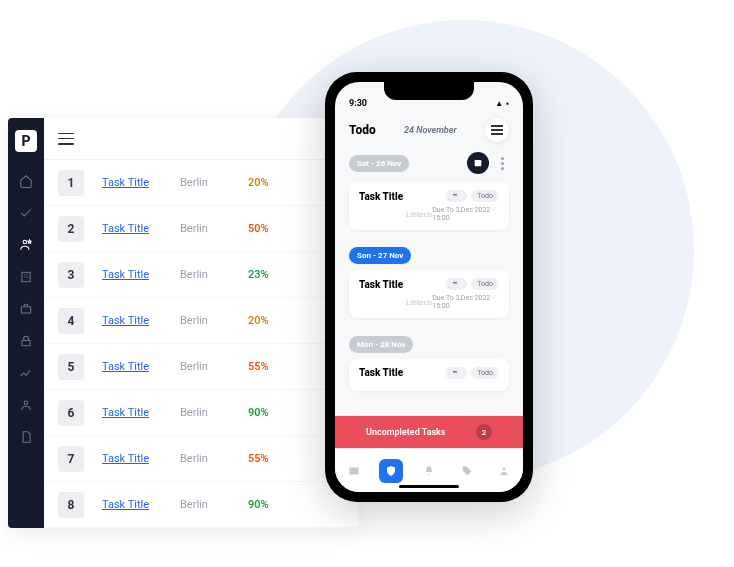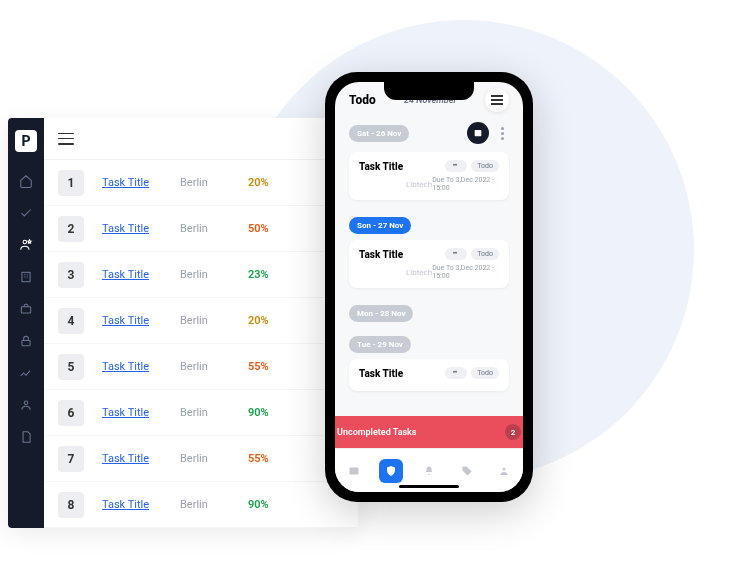--- a/index.html
+++ b/index.html
@@ -58,21 +58,21 @@
 .card-title { font-weight:800; font-size:10px; }
 .card-badges { display:flex; gap:4px; }
 .badge { background:#eef0f3; font-size:7px; padding:2px 6px; border-radius:8px; color:#6b7280; display:flex; align-items:center; }
 .badge svg { width:8px; height:8px; fill:#6b7280; margin-right:2px; }
 .card-bottom { display:flex; justify-content:space-between; align-items:center; }
 .card-client { font-size:8px; color:#c3c8d0;margin-left:47px; }
 .card-due { font-size:7px; color:#9aa1ad; }
 
 .date-pill-row { padding:0 14px; margin:4px 0 8px; }
 
-.banner { background:#ea4e5d; color:#fff; display:flex; justify-content:space-between; align-items:center; padding:8px 2px; font-size:9px; font-weight:600; }
+.banner { background:#ea4e5d; color:#fff; display:flex; justify-content:space-between; align-items:center; padding:8px 31px; font-size:9px; font-weight:600; }
 .banner-count { width:16px; height:16px; border-radius:50%; background:rgba(0,0,0,0.2); display:flex; align-items:center; justify-content:center; font-size:8px; }
 
 .tabbar { height:44px; background:#fff; display:flex; justify-content:space-around; align-items:center; border-top:1px solid #eee; }
 .tab { width:24px; height:24px; border-radius:6px; display:flex; align-items:center; justify-content:center; color:#c3c8d0; cursor:pointer; }
 .tab.active { background:#1e73f0; color:#fff; }
 .tab svg { width:12px; height:12px; fill:currentColor; }
 .home-ind { position:absolute; bottom:4px; left:50%; transform:translateX(-50%); width:60px; height:3px; background:#000; border-radius:2px; }
 </style>
 </head>
 <body>
@@ -191,20 +191,27 @@
           <span class="row-city">Berlin</span>
           <span class="row-pct pct-green">90%</span>
         </div>
       </div>
   </div>
 </div>
 
 <div class="phone">
   <div class="screen">
     <div class="notch"></div>
+    <div class="statusbar">
+      <span>9:30</span>
+      <div class="status-right">
+          <span>▲</span>
+          <span>▪</span>
+        </div>
+    </div>
     <div class="phone-header">
       <span class="phone-header-title">Todo</span>
       <span class="phone-header-date">24 November</span>
       <div class="round-btn">
           <span></span>
         </div>
     </div>
 
     <div id="phone-body" style="flex:1;overflow-y:auto;display:flex;flex-direction:column;">
         <div class="date-strip">
@@ -258,21 +265,20 @@
                 <span class="badge">Todo</span>
               </div>
             </div>
             <div class="card-bottom">
               <span class="card-client">Libtech</span>
               <span class="card-due">Due To 3,Dec 2022 - 15:00</span>
             </div>
           </div>
         </div>
         <div class="date-pill-row"><span class="date-pill">Mon - 28 Nov</span></div>
-        <div class="date-pill-row"><span class="date-pill">Tue - 29 Nov</span></div>
         <div class="tasks">
           <div class="card">
             <div class="card-top">
               <span class="card-title">Task Title</span>
               <div class="card-badges">
                 <span class="badge">
                   <svg viewBox="0 0 24 24">
                     <circle cx="9" cy="8" r="3"></circle>
                     <circle cx="15" cy="8" r="3"></circle>
                   </svg>

